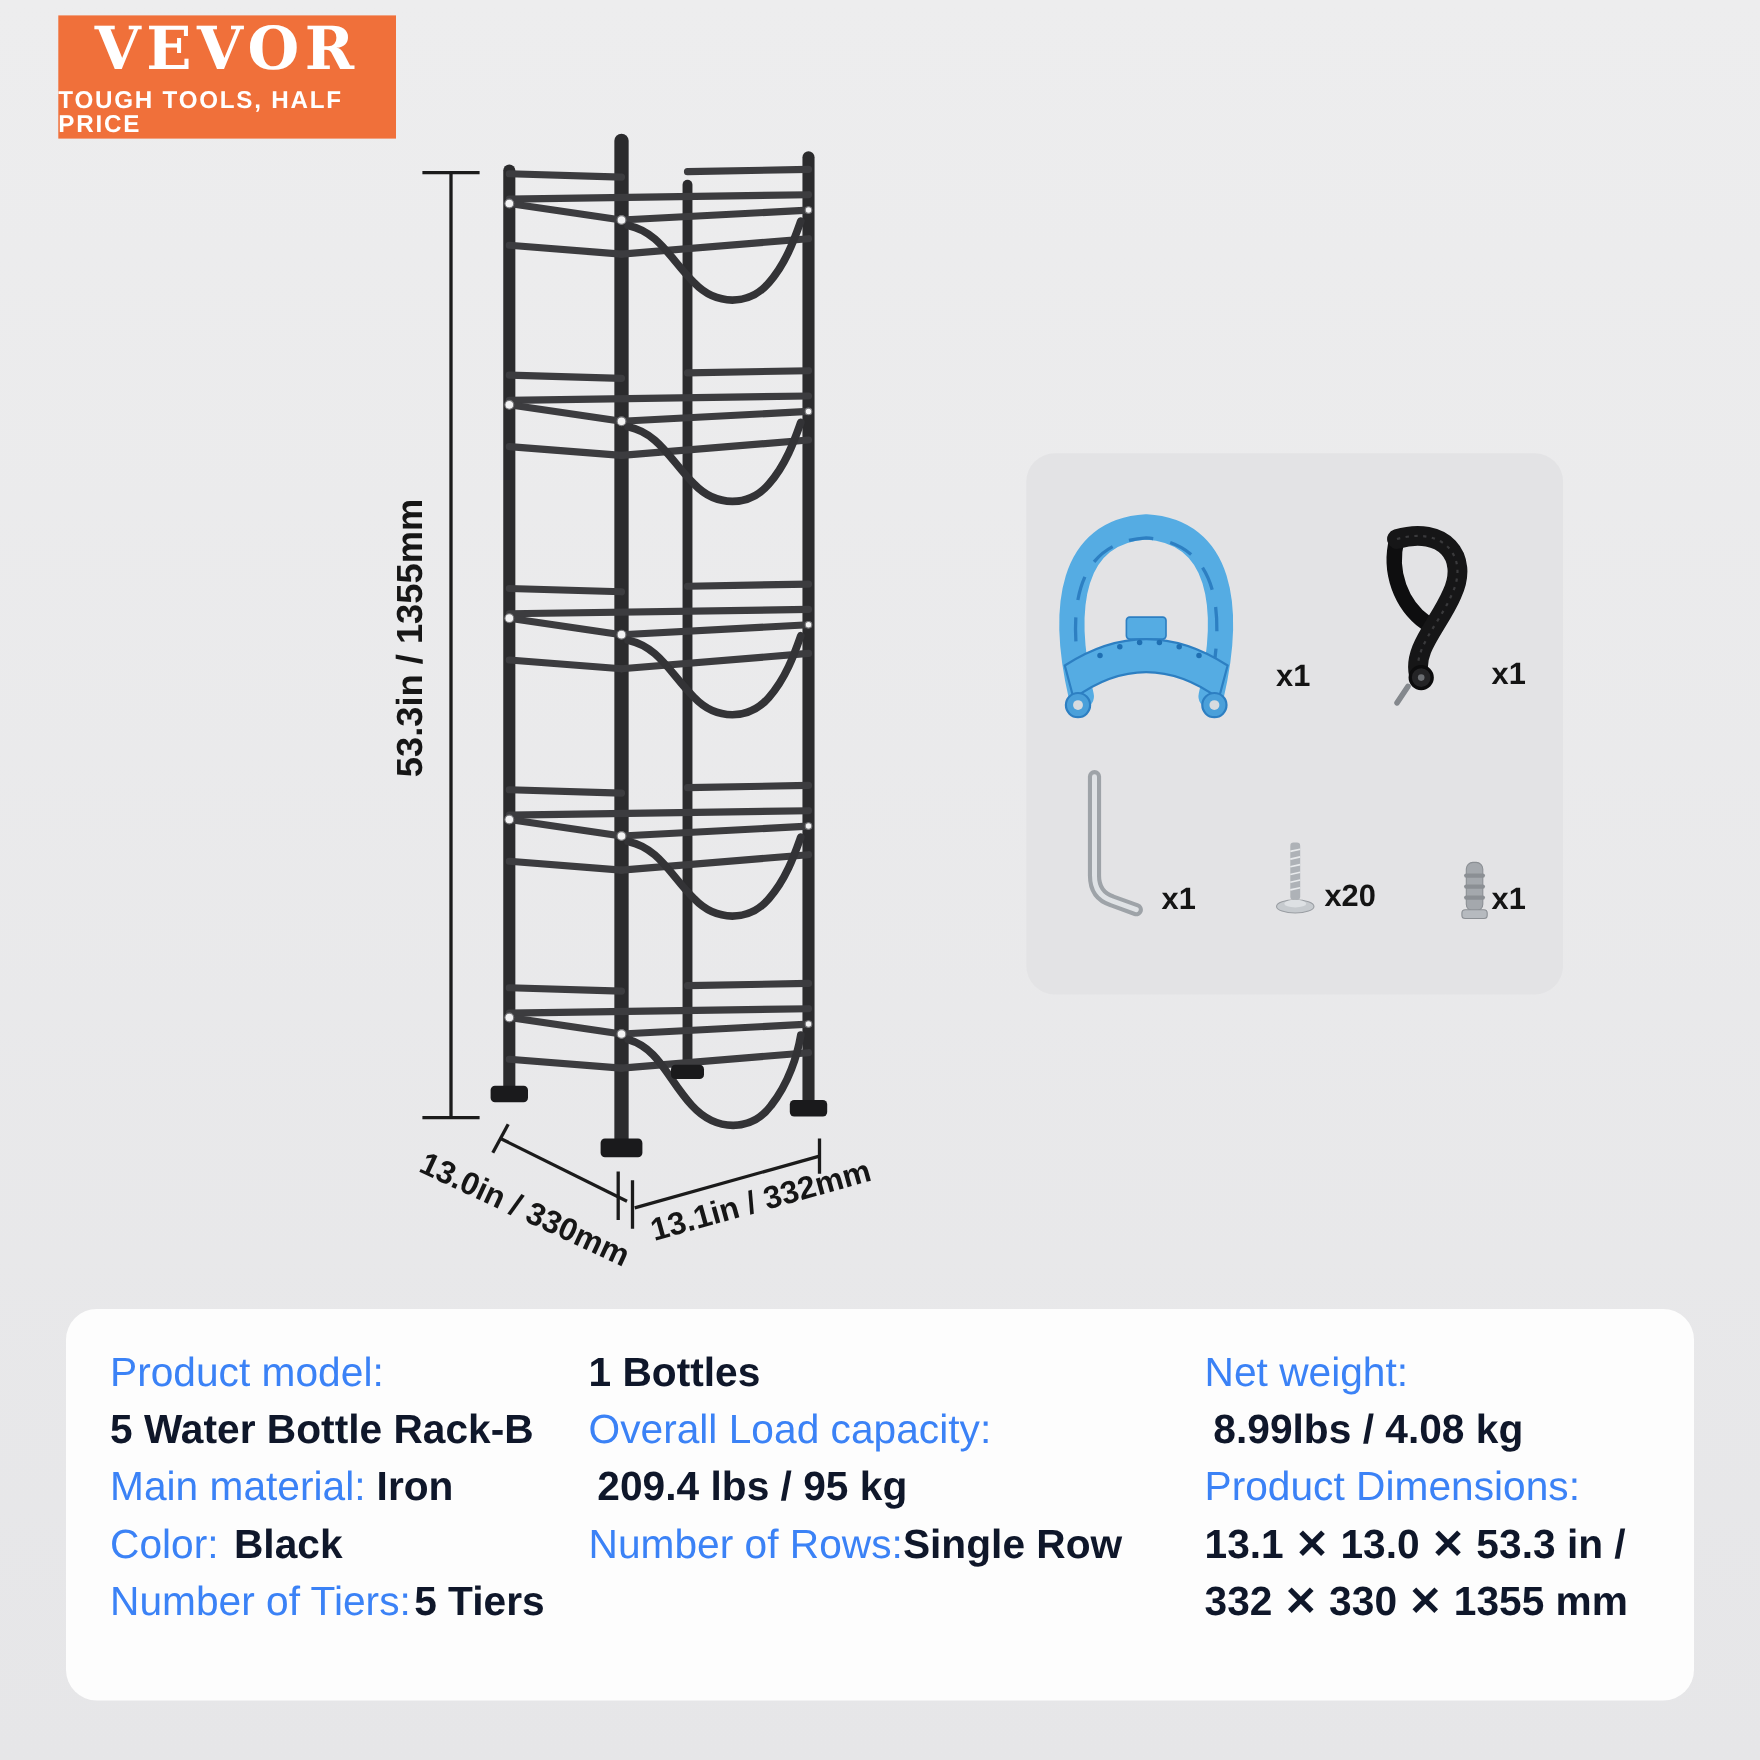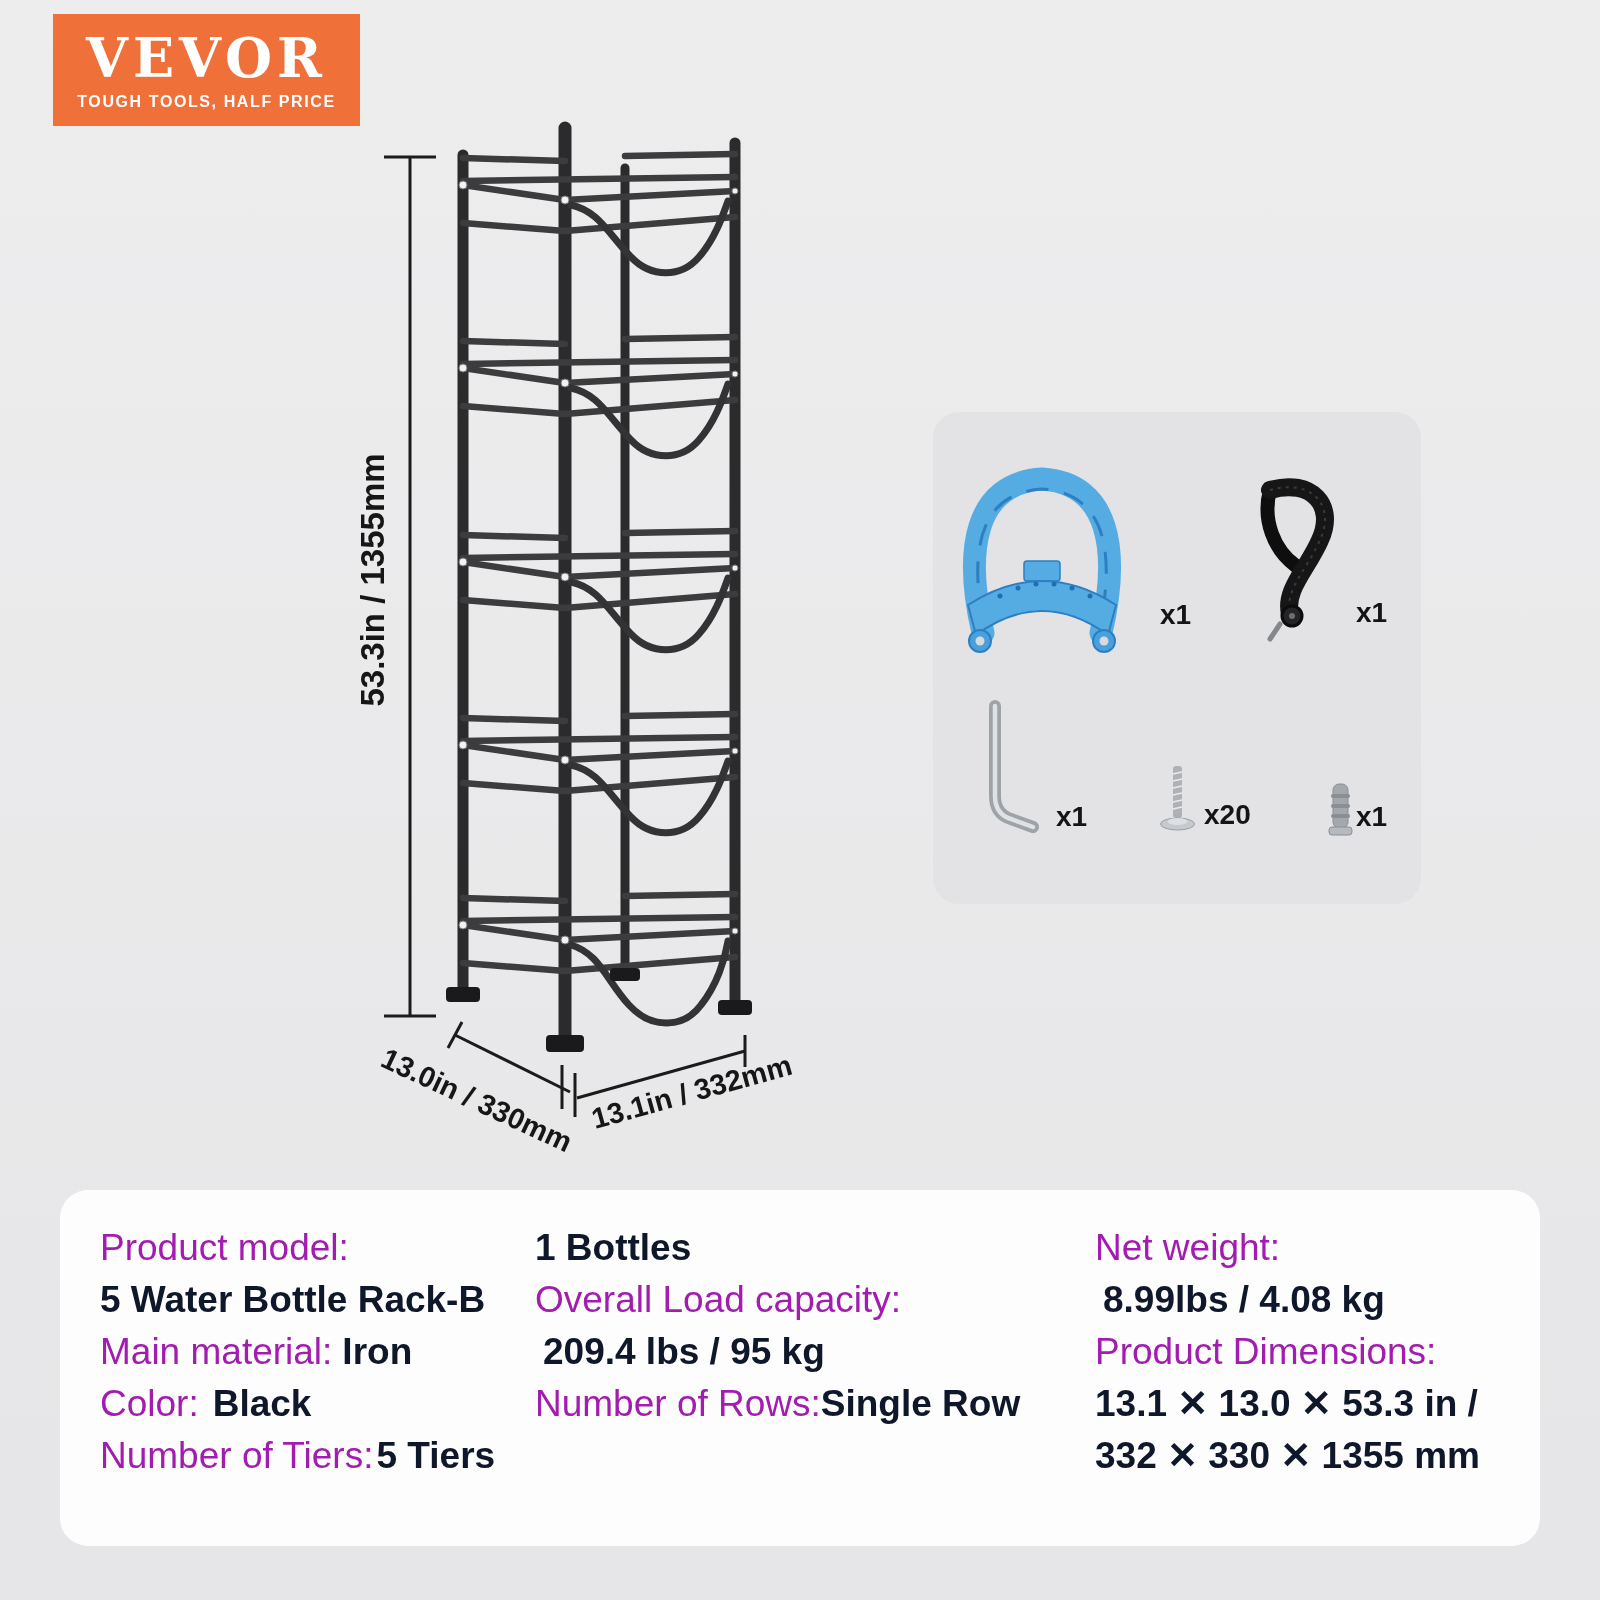--- a/index.html
+++ b/index.html
@@ -7,38 +7,38 @@
        font-family:"Liberation Sans", sans-serif;
        background:linear-gradient(#EDEDEE,#E6E6E8);}
   .stage{position:relative;width:1600px;height:1600px;}
   .abs{position:absolute;}
 
   
   .logo-box{left:53px;top:14px;width:307px;height:112px;background:#F0703A;
             display:flex;flex-direction:column;align-items:center;justify-content:center;}
   .logo-word{font-family:"DejaVu Serif", serif;font-weight:900;font-size:54px;
              color:#fff;letter-spacing:5px;line-height:1;}
-  .logo-tag{font-size:16px;font-weight:700;color:#fff;letter-spacing:1.6px;margin-top:9px;line-height:1;}
+  .logo-tag{font-size:22px;font-weight:700;color:#fff;letter-spacing:1.6px;margin-top:9px;line-height:1;}
 
   
   .dim-label{color:#161616;font-weight:700;white-space:nowrap;}
   .dim-h{left:194px;top:560px;width:360px;height:40px;font-size:33px;text-align:center;
          transform:rotate(-90deg);}
   .dim-d{left:390px;top:1042px;font-size:29px;transform:rotate(25deg);transform-origin:left top;}
   .dim-w{left:588px;top:1104px;font-size:29px;transform:rotate(-15.5deg);transform-origin:left top;}
 
   
   .acc-panel{left:933px;top:412px;width:488px;height:492px;background:#E3E3E5;border-radius:26px;}
   .qty{font-size:28px;font-weight:700;color:#141414;line-height:1.1;white-space:nowrap;}
 
   
   .spec-panel{left:60px;top:1190px;width:1480px;height:356px;background:#FDFDFD;border-radius:28px;}
   .spec-col{position:absolute;top:1222px;}
   .spec-col .row{height:52px;line-height:52px;font-size:37px;white-space:nowrap;display:flex;}
-  .lbl{color:#a21caf;font-weight:400;}
+  .lbl{color:#3b82f6;font-weight:400;}
   .val{color:#0f172a;font-weight:700;}
   .g14{margin-left:14px;} .g10{margin-left:10px;} .g3{margin-left:3px;} .g26{}
   .ind{padding-left:8px;}
   svg{display:block;}
 </style>
 </head>
 <body>
 
 <div class="stage">
 

